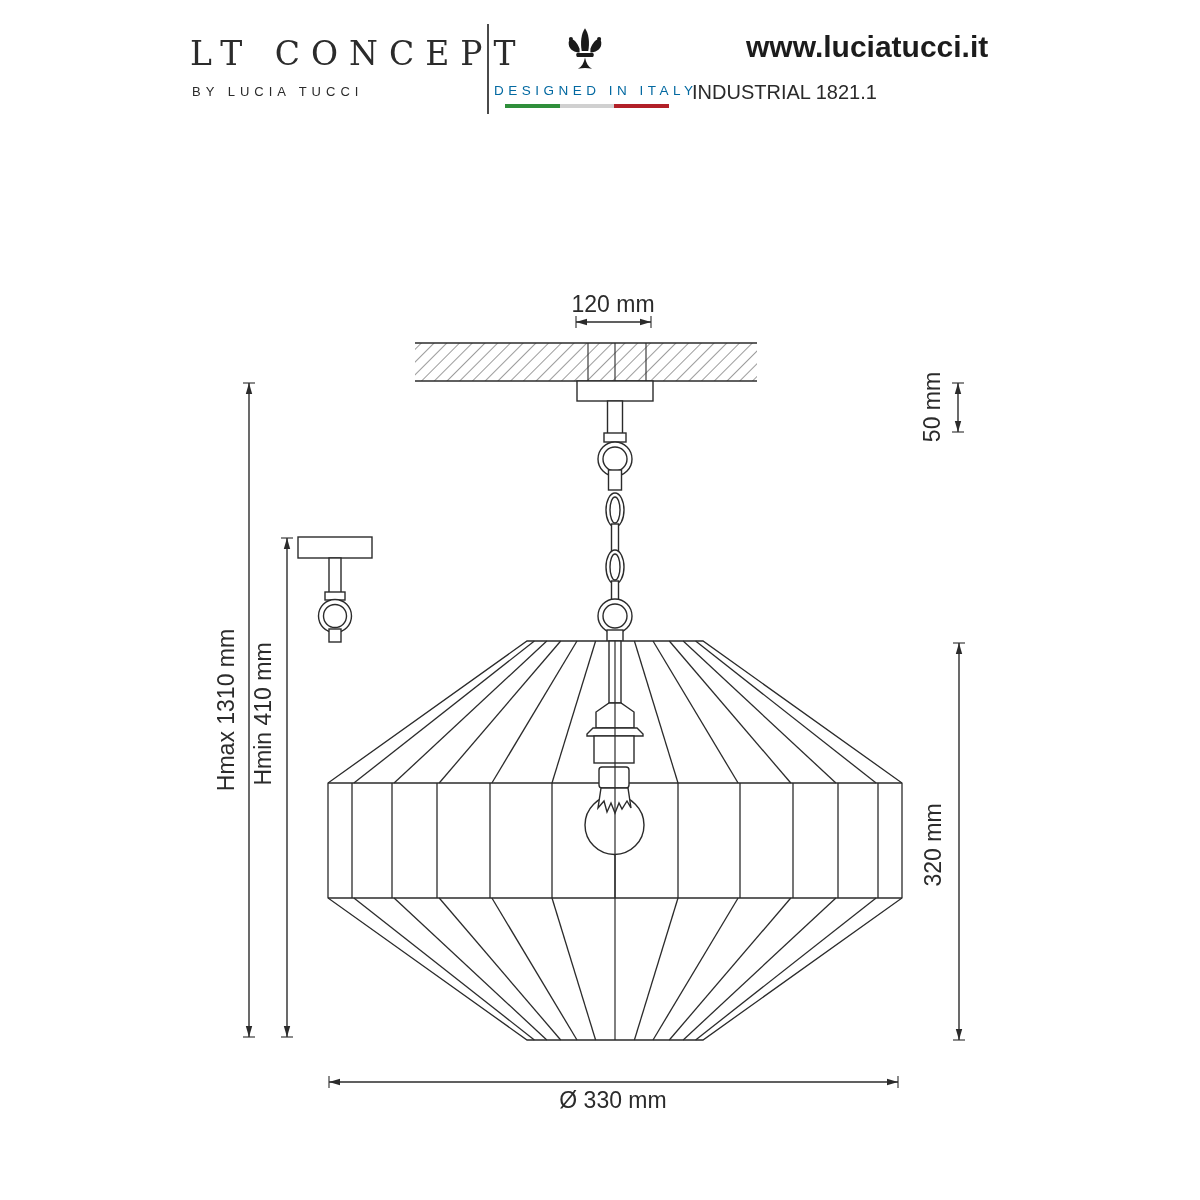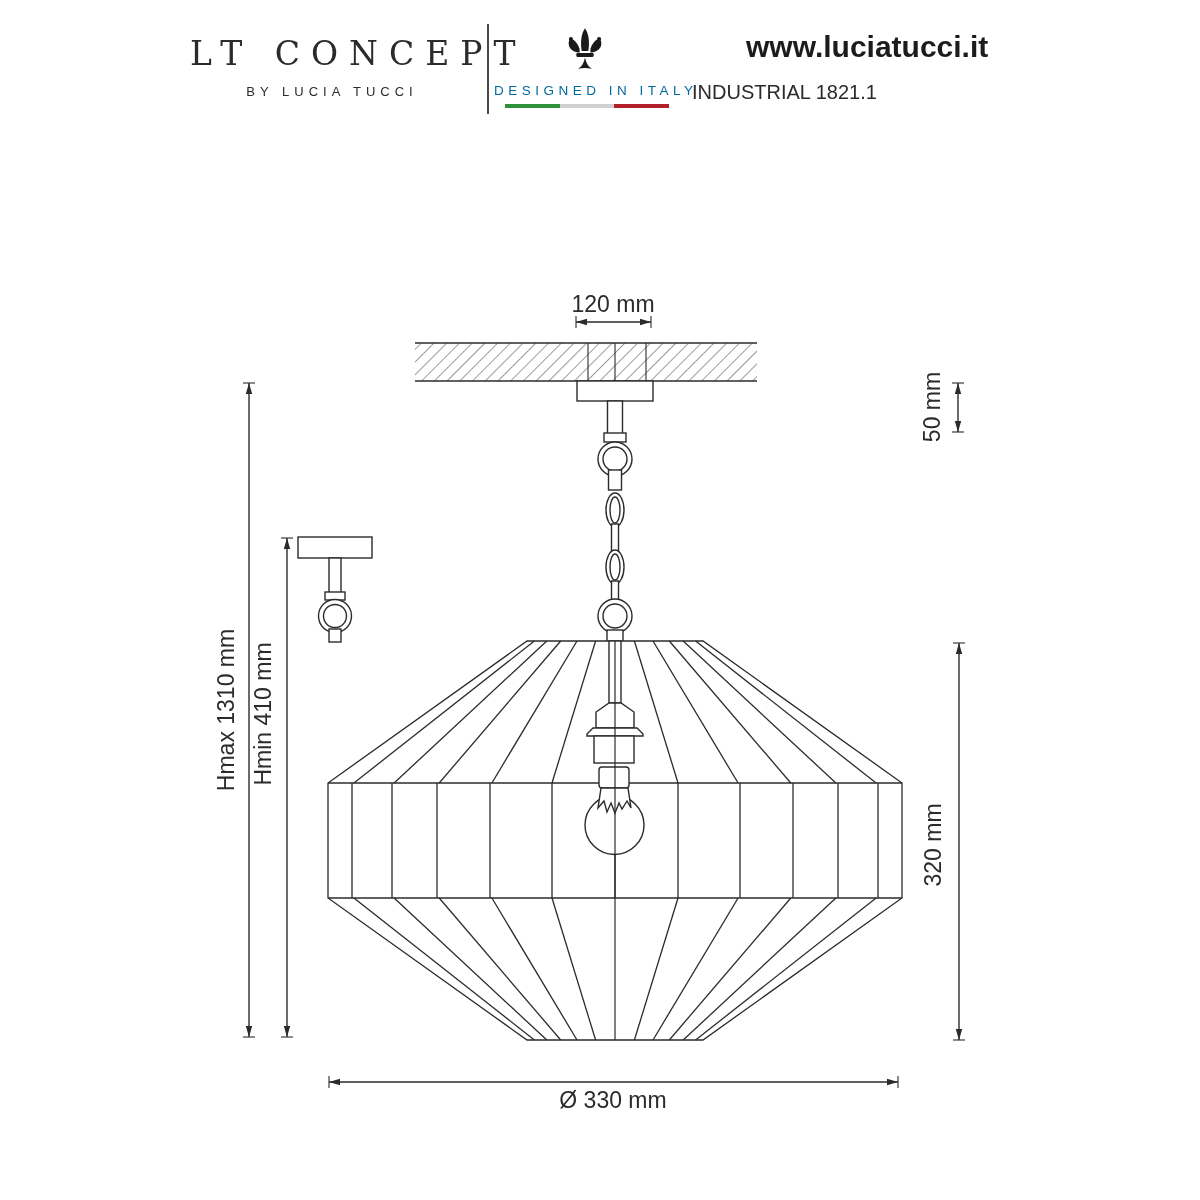--- a/index.html
+++ b/index.html
@@ -1,19 +1,19 @@
 <!DOCTYPE html>
 <html><head>
 <meta charset="utf-8">
 <style>
   html,body{margin:0;padding:0;background:#fff;}
   body{width:1200px;height:1200px;position:relative;font-family:"Liberation Sans",sans-serif;overflow:hidden;}
   .abs{position:absolute;}
   .brand-title{left:190px;top:34px;width:290px;font-family:"DejaVu Serif",serif;font-size:33px;letter-spacing:11px;color:#2b2b2b;white-space:nowrap;font-weight:400;}
-  .brand-sub{left:192px;top:84px;width:280px;text-align:center;font-size:13px;letter-spacing:5px;color:#2b2b2b;white-space:nowrap;}
+  .brand-sub{left:192px;top:84px;width:280px;font-size:13px;letter-spacing:5px;color:#2b2b2b;white-space:nowrap;}
   .hdr-divider{left:487px;top:24px;width:2px;height:90px;background:#4a4a4a;}
   .designed{left:494px;top:83px;font-size:13.5px;letter-spacing:4.5px;color:#0369a1;white-space:nowrap;}
   .flagbar{left:505px;top:104px;width:164px;height:4px;display:flex;}
   .flagbar div{flex:1;height:100%;}
   .website{left:714px;top:30px;font-size:30px;font-weight:bold;color:#1c1c1c;white-space:nowrap;margin-left:32px;}
   .model{left:692px;top:81px;font-size:20px;color:#2a2a2a;white-space:nowrap;}
   .fleur{left:563px;top:26px;}
   svg text{font-family:"Liberation Sans",sans-serif;font-size:23px;fill:#2b2b2b;}
 </style>
 </head>

